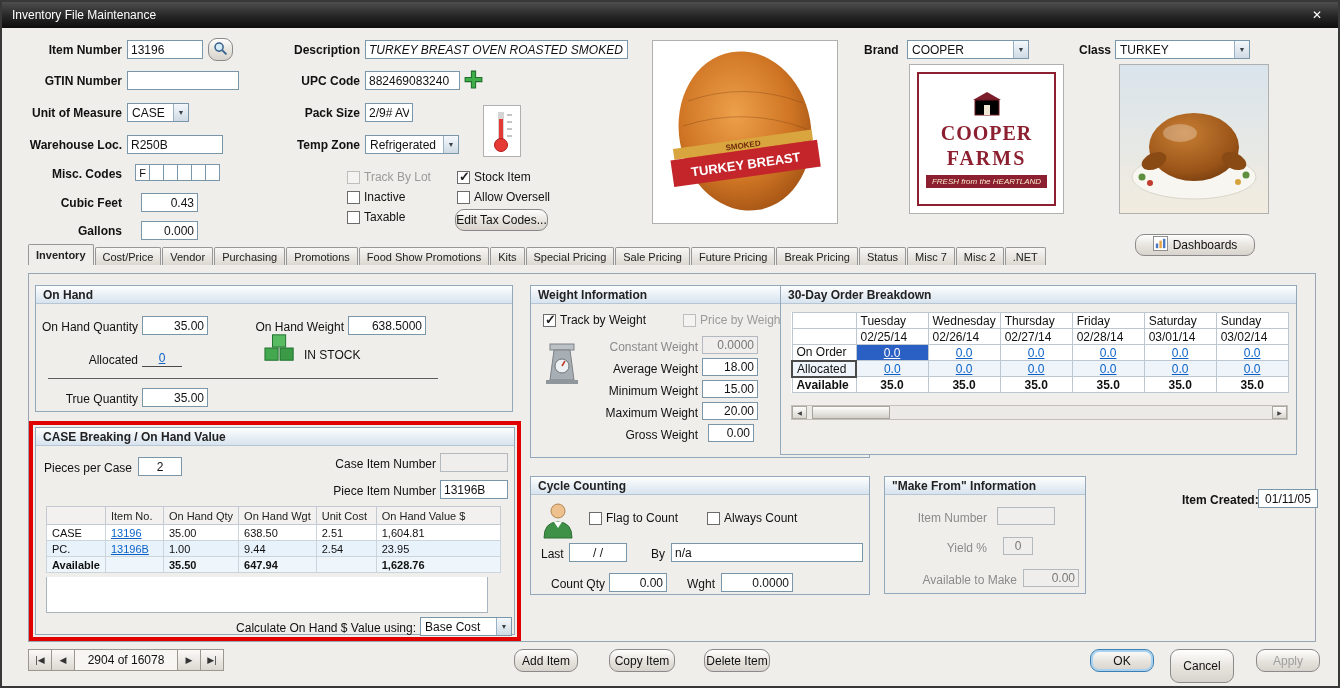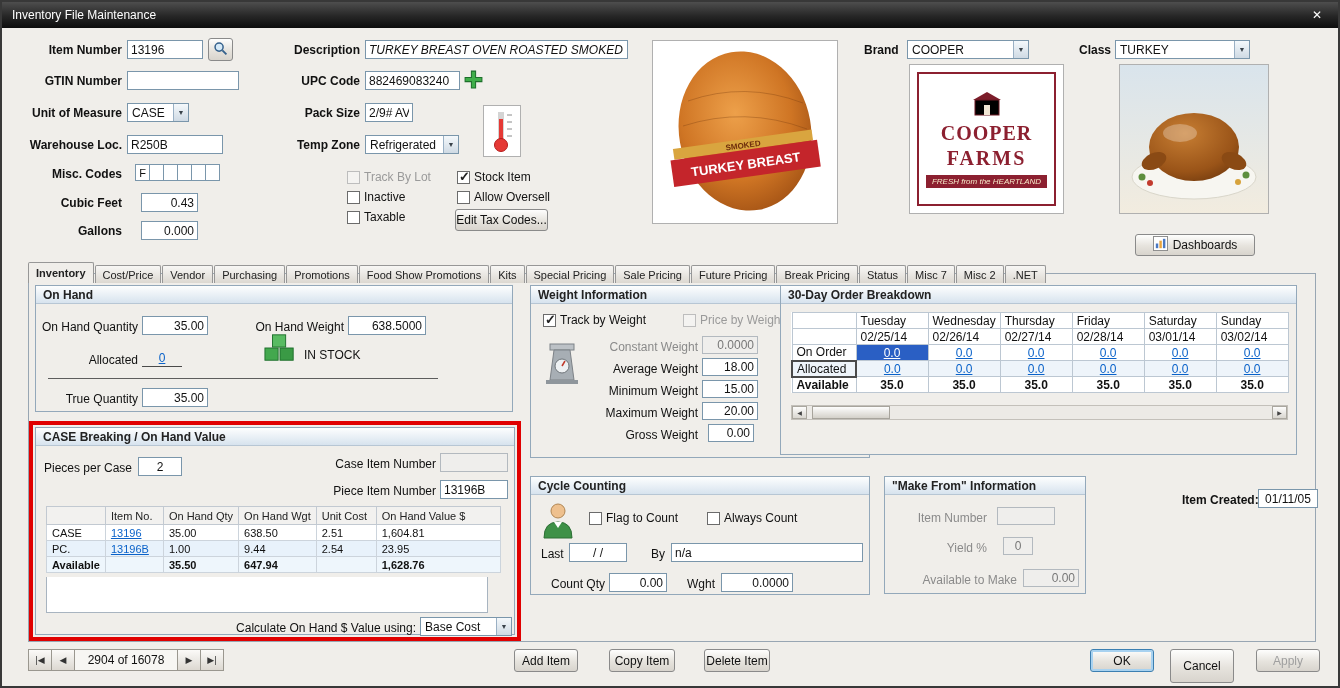--- a/index.html
+++ b/index.html
@@ -12,31 +12,31 @@
   .lbl.b{font-weight:bold}
   .lbl.r{text-align:right}
   .lbl.gray{color:#8a8a8a}
   .tb{position:absolute;height:19px;border:1px solid #7a96ab;background:#fff;font:12px "Liberation Sans",sans-serif;padding:0 3px;color:#111}
   .tb.num{text-align:right}
   .tb.ctr{text-align:center}
   .tb.dis{background:#efeeec;border-color:#b3b9bf;color:#777}
   .combo{position:absolute;height:19px;border:1px solid #7a96ab;background:#fff;display:flex;align-items:center;font-size:12px;padding-left:4px;cursor:pointer}
   .combo .arrow{margin-left:auto;width:15px;align-self:stretch;background:linear-gradient(#f4f8fb,#cfdae4);border-left:1px solid #9ab0c4;display:flex;align-items:center;justify-content:center}
   .combo .arrow::after{content:"▼";font-size:7px;color:#39424a}
-  .btn{position:absolute;border:1px solid #8a8a8a;border-radius:3px;background:linear-gradient(#fefefd,#e6e3dd 55%,#d8d4cd);font:12px "Liberation Sans",sans-serif;display:flex;align-items:center;justify-content:center;cursor:pointer;gap:5px}
+  .btn{position:absolute;border:1px solid #8a8a8a;border-radius:9px;background:linear-gradient(#fefefd,#e6e3dd 55%,#d8d4cd);font:12px "Liberation Sans",sans-serif;display:flex;align-items:center;justify-content:center;cursor:pointer;gap:5px}
   .btn.default{border-color:#3c7fb1;box-shadow:inset 0 0 0 2px #a8d2f0}
   .btn.dis{color:#9f9f9f;cursor:default}
   .cb{position:absolute;display:flex;align-items:center;gap:4px;font-size:12px;white-space:nowrap;cursor:pointer}
   .cb .box{width:13px;height:13px;border:1px solid #6b6b6b;background:#fff;position:relative;flex:0 0 13px}
   .cb.checked .box::after{content:"✓";position:absolute;left:1px;top:-3px;font-size:13px;font-weight:bold;color:#222}
   .cb.dis{color:#9a9a9a;cursor:default}
   .cb.dis .box{border-color:#bdbdbd;background:#f4f3f1}
   .grp{position:absolute;border:1px solid #93a8ba;background:#f0eeea}
   .grp-hd{height:18px;background:linear-gradient(#fdfefe,#d7e3ee);border-bottom:1px solid #b7c6d4;font-size:12px;font-weight:bold;color:#222;display:flex;align-items:center;padding-left:7px}
-  .tabs{position:absolute;left:26px;top:260px;height:21px;display:flex;align-items:flex-end;z-index:6}
+  .tabs{position:absolute;left:26px;top:242px;height:21px;display:flex;align-items:flex-end;z-index:6}
   .tab{height:18px;padding:0 7px;font-size:11px;background:linear-gradient(#f8f7f5,#dcd8d1);border:1px solid #979797;border-bottom:none;border-radius:2px 2px 0 0;margin-right:1px;display:flex;align-items:center;white-space:nowrap;cursor:pointer;color:#222}
   .tab.active{height:21px;background:#f0eeea;font-weight:bold;z-index:7;position:relative}
   .tabpage{position:absolute;left:26px;top:271px;width:1288px;height:369px;border:1px solid #98a6b3;background:#f0eeea;z-index:1}
   .photo{position:absolute;background:#fff;border:1px solid #b0b0b0}
   .lk{color:#0a62c9;text-decoration:underline;cursor:pointer}
   .lk.w{color:#fff}
   .hline{position:absolute;border-top:1px solid #5d5d5d}
   table{border-collapse:collapse}
   .ctable{position:absolute;background:#fff;border:1px solid #a8b4c0;font-size:11px}
   .ctable td{border:1px solid #ccd4dc;height:16px;padding:0 5px;white-space:nowrap}

